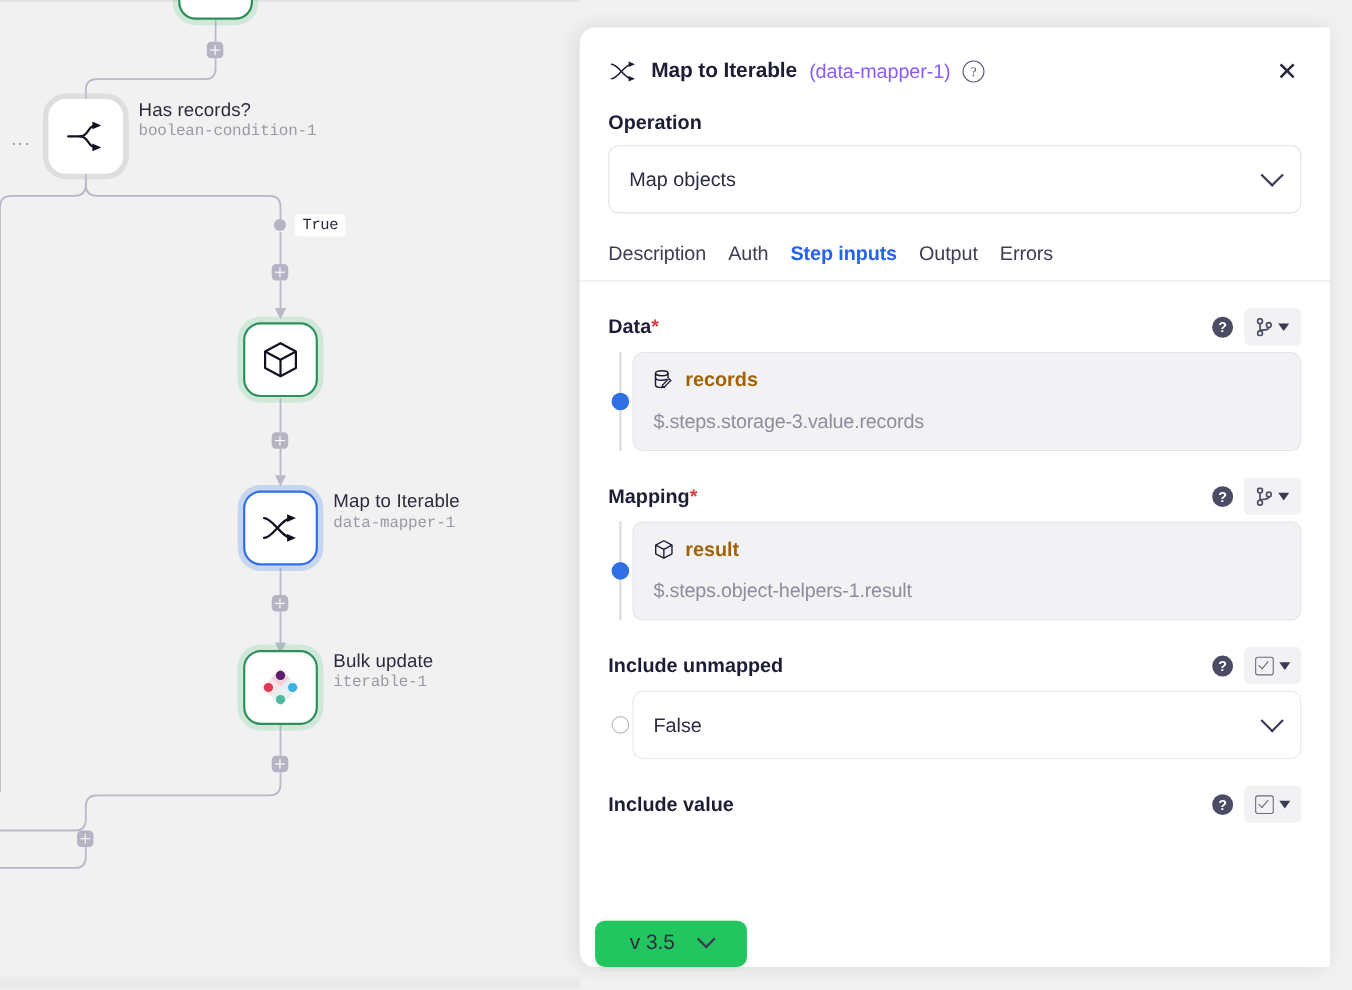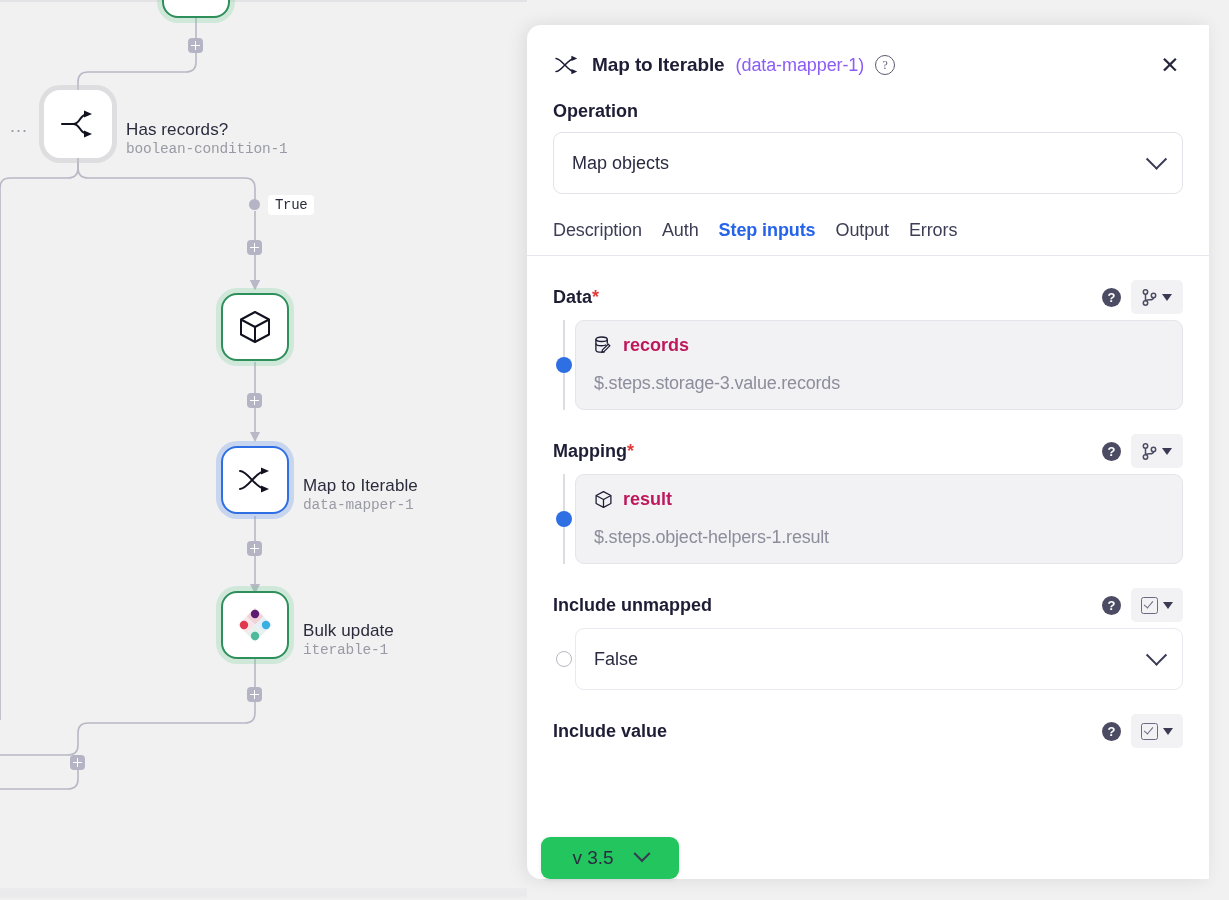--- a/index.html
+++ b/index.html
@@ -38,21 +38,21 @@
     background: linear-gradient(to bottom, #ececee 0%, #e9e9eb 60%, #f1f1f1 100%);
   }
   #flow-svg {
     position: absolute;
     left: 0; top: 0;
   }
 
   .node {
     position: absolute;
     display: flex;
-    align-items: flex-end;
+    align-items: flex-start;
     gap: 14px;
   }
   .node-box {
     width: 68px;
     height: 68px;
     border-radius: 16px;
     background: #ffffff;
     display: flex;
     align-items: center;
     justify-content: center;
@@ -373,21 +373,21 @@
     cursor: pointer;
   }
   .chip-top {
     display: flex;
     align-items: center;
     gap: 10px;
   }
   .chip-name {
     font-size: 18px;
     font-weight: bold;
-    color: #be185d;
+    color: #a16207;
   }
   .chip-path {
     font-size: 18px;
     color: #8d8d9c;
     margin-top: 17px;
     letter-spacing: -0.2px;
   }
 
   .value-select {
     flex: 1 1 auto;

